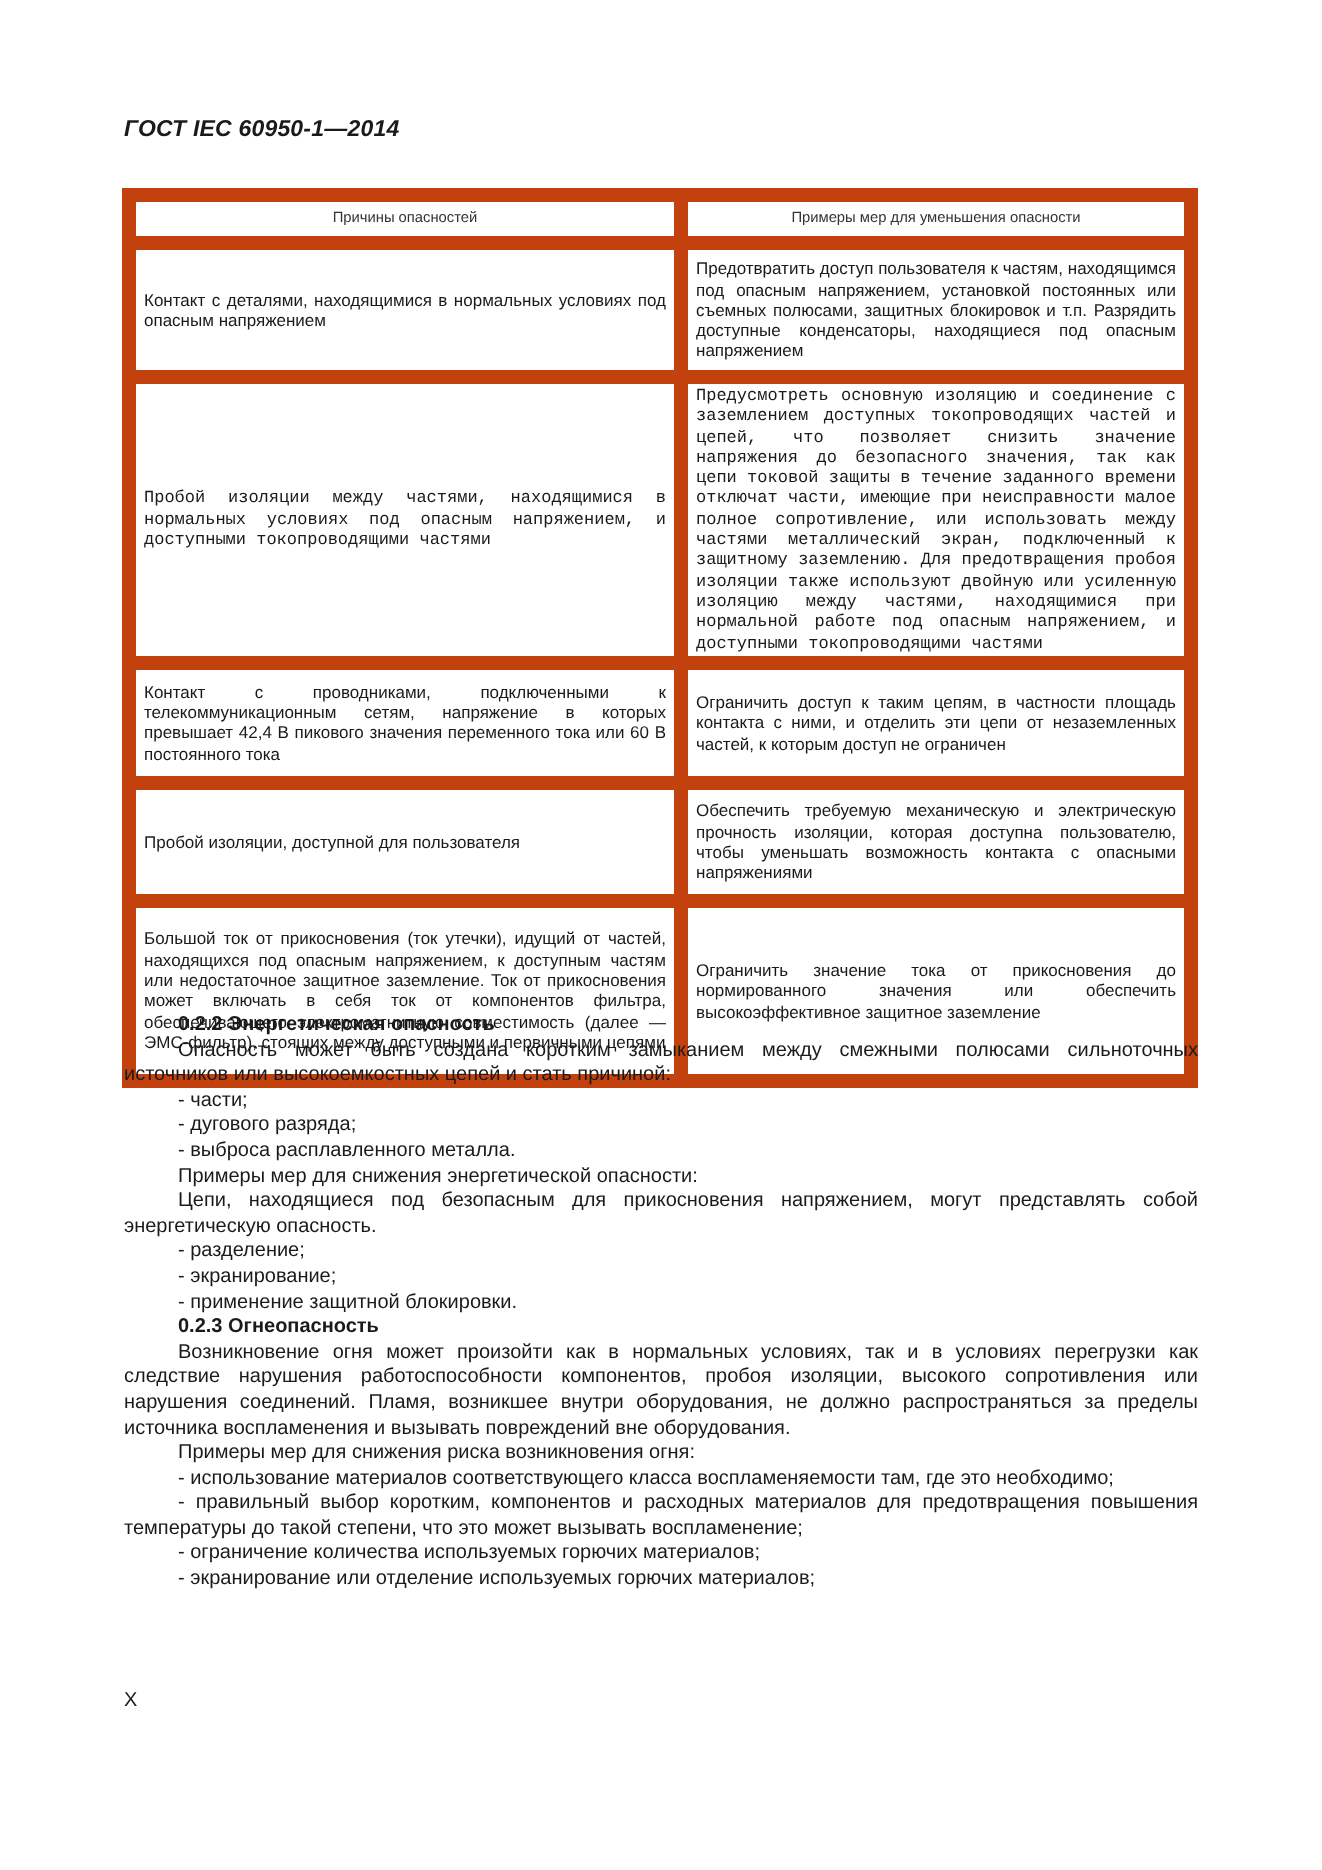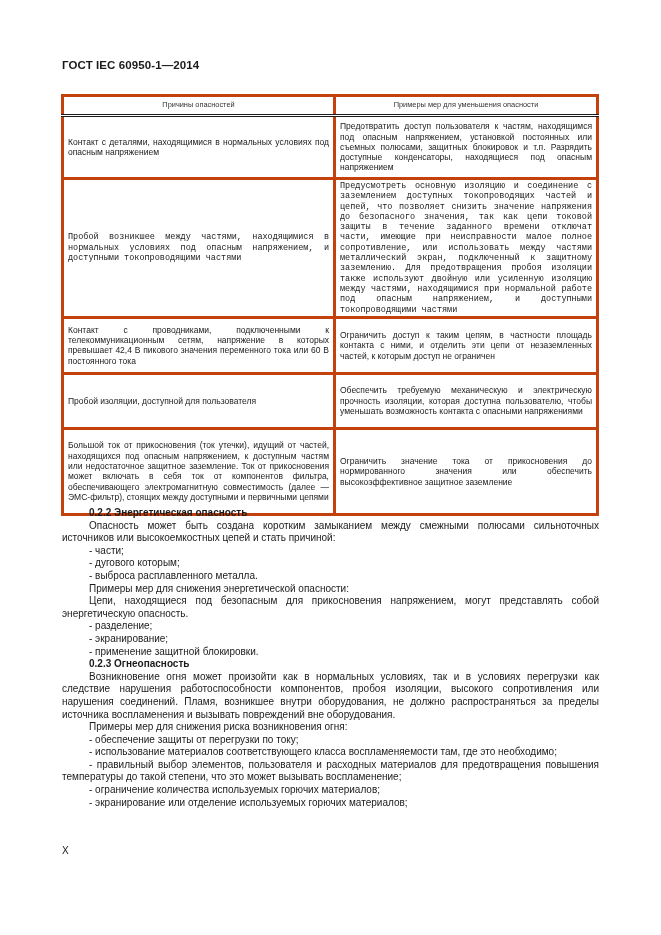--- a/index.html
+++ b/index.html
@@ -15,32 +15,33 @@
       font-family: "Liberation Sans", sans-serif;
       color: #1a1a1a;
     }
     .doc-header {
       position: absolute;
       left: 62px;
       top: 59px;
       font-size: 11.5px;
       font-weight: bold;
       letter-spacing: 0.1px;
+      font-style: italic;
     }
     table.hazards {
       position: absolute;
       left: 61px;
       top: 94px;
       width: 538px;
       border-collapse: collapse;
       font-size: 8.5px;
       line-height: 10.3px;
     }
     table.hazards td, table.hazards th {
-      border: 3px solid #c2410c;
+      border: 7px solid #c2410c;
       vertical-align: middle;
       padding: 1px 4px;
     }
     table.hazards th {
       font-weight: normal;
       font-size: 7.4px;
       height: 15px;
       text-align: center;
       color: #333;
       border-bottom: 3px double #1a1a1a;
@@ -87,21 +88,21 @@
       <th>Причины опасностей</th>
       <th>Примеры мер для уменьшения опасности</th>
     </tr>
   </thead>
   <tbody>
     <tr class="r1">
       <td class="c1">Контакт с деталями, находящимися в нормальных условиях под опасным напряжением</td>
       <td class="c2">Предотвратить доступ пользователя к частям, находящимся под опасным напряжением, установкой постоянных или съемных полюсами, защитных блокировок и т.п. Разрядить доступные конденсаторы, находящиеся под опасным напряжением</td>
     </tr>
     <tr class="r2">
-      <td class="c1">Пробой возникшее между частями, находящимися в нормальных условиях под опасным напряжением, и доступными токопроводящими частями</td>
+      <td class="c1">Пробой изоляции между частями, находящимися в нормальных условиях под опасным напряжением, и доступными токопроводящими частями</td>
       <td class="c2">Предусмотреть основную изоляцию и соединение с заземлением доступных токопроводящих частей и цепей, что позволяет снизить значение напряжения до безопасного значения, так как цепи токовой защиты в течение заданного времени отключат части, имеющие при неисправности малое полное сопротивление, или использовать между частями металлический экран, подключенный к защитному заземлению. Для предотвращения пробоя изоляции также используют двойную или усиленную изоляцию между частями, находящимися при нормальной работе под опасным напряжением, и доступными токопроводящими частями</td>
     </tr>
     <tr class="r3">
       <td class="c1">Контакт с проводниками, подключенными к телекоммуникационным сетям, напряжение в которых превышает 42,4 В пикового значения переменного тока или 60 В постоянного тока</td>
       <td class="c2">Ограничить доступ к таким цепям, в частности площадь контакта с ними, и отделить эти цепи от незаземленных частей, к которым доступ не ограничен</td>
     </tr>
     <tr class="r4">
       <td class="c1">Пробой изоляции, доступной для пользователя</td>
       <td class="c2">Обеспечить требуемую механическую и электрическую прочность изоляции, которая доступна пользователю, чтобы уменьшать возможность контакта с опасными напряжениями</td>
     </tr>
@@ -109,31 +110,30 @@
       <td class="c1">Большой ток от прикосновения (ток утечки), идущий от частей, находящихся под опасным напряжением, к доступным частям или недостаточное защитное заземление. Ток от прикосновения может включать в себя ток от компонентов фильтра, обеспечивающего электромагнитную совместимость (далее — ЭМС-фильтр), стоящих между доступными и первичными цепями</td>
       <td class="c2">Ограничить значение тока от прикосновения до нормированного значения или обеспечить высокоэффективное защитное заземление</td>
     </tr>
   </tbody>
 </table>
 
 <div class="body-text">
   <p class="head">0.2.2 Энергетическая опасность</p>
   <p class="indent">Опасность может быть создана коротким замыканием между смежными полюсами сильноточных источников или высокоемкостных цепей и стать причиной:</p>
   <p class="li">- части;</p>
-  <p class="li">- дугового которым;</p>
+  <p class="li">- дугового разряда;</p>
   <p class="li">- выброса расплавленного металла.</p>
   <p class="indent">Примеры мер для снижения энергетической опасности:</p>
   <p class="indent">Цепи, находящиеся под безопасным для прикосновения напряжением, могут представлять собой энергетическую опасность.</p>
   <p class="li">- разделение;</p>
   <p class="li">- экранирование;</p>
   <p class="li">- применение защитной блокировки.</p>
 
   <p class="head">0.2.3 Огнеопасность</p>
   <p class="indent">Возникновение огня может произойти как в нормальных условиях, так и в условиях перегрузки как следствие нарушения работоспособности компонентов, пробоя изоляции, высокого сопротивления или нарушения соединений. Пламя, возникшее внутри оборудования, не должно распространяться за пределы источника воспламенения и вызывать повреждений вне оборудования.</p>
   <p class="indent">Примеры мер для снижения риска возникновения огня:</p>
-  <p class="li">- обеспечение защиты от перегрузки по току;</p>
   <p class="li">- использование материалов соответствующего класса воспламеняемости там, где это необходимо;</p>
-  <p class="li-just">- правильный выбор элементов, пользователя и расходных материалов для предотвращения повышения температуры до такой степени, что это может вызывать воспламенение;</p>
+  <p class="li-just">- правильный выбор коротким, компонентов и расходных материалов для предотвращения повышения температуры до такой степени, что это может вызывать воспламенение;</p>
   <p class="li">- ограничение количества используемых горючих материалов;</p>
   <p class="li">- экранирование или отделение используемых горючих материалов;</p>
 </div>
 
 <div class="page-number">X</div>
 
 </body></html>

